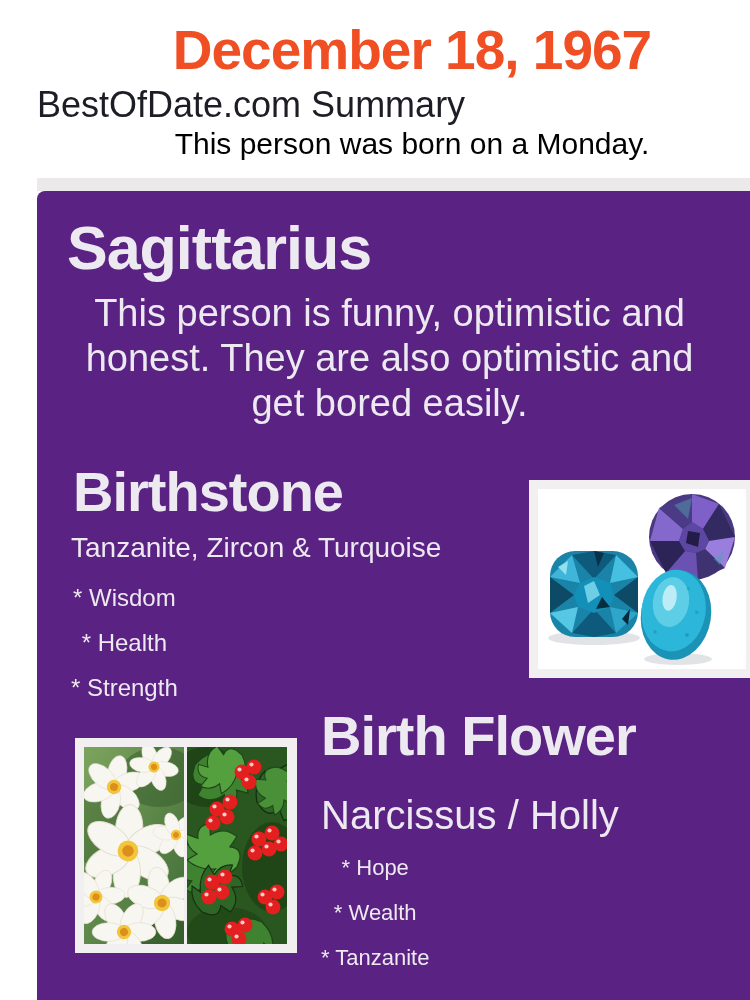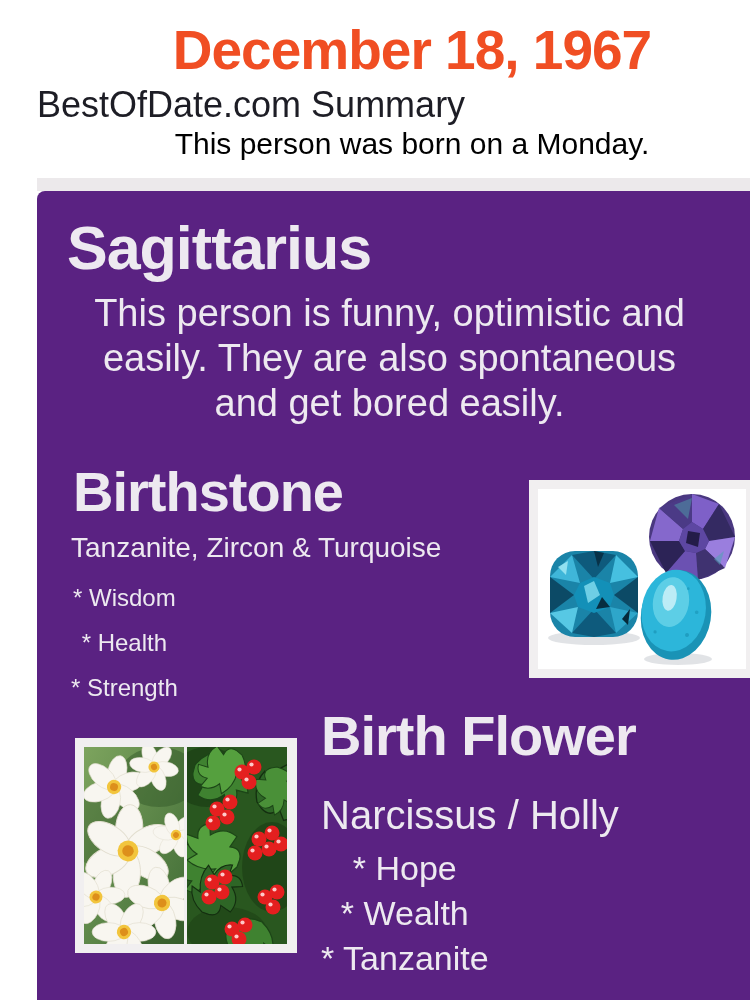--- a/index.html
+++ b/index.html
@@ -59,21 +59,21 @@
   .trait-line{height:45px;line-height:34px;}
 
   .bf-title{
     position:absolute;top:512px;left:284px;
     font-size:56px;font-weight:bold;letter-spacing:-1px;
   }
   .bf-flowers{
     position:absolute;top:602px;left:284px;
     font-size:40px;
   }
-  .bf-traits{position:absolute;top:660px;left:284px;font-size:34px;}
+  .bf-traits{position:absolute;top:660px;left:284px;font-size:22px;}
 
   
   .gem-frame{
     position:absolute;top:289px;left:492px;width:208px;height:180px;
     background:#f1eff0;padding:9px;
   }
   .gem-inner{width:208px;height:180px;background:#ffffff;}
   .flower-frame{
     position:absolute;top:547px;left:38px;width:204px;height:197px;
     background:#f1eff0;padding:9px;
@@ -88,21 +88,21 @@
 <div class="page">
 
   <div class="hdr-date" style="color:#f04e23">December 18, 1967</div>
   <div class="hdr-sub" style="color:#1d1d25">BestOfDate.com Summary</div>
   <div class="hdr-born" style="color:#000000">This person was born on a Monday.</div>
   <div class="gray-bar"></div>
 
   <div class="card">
 
     <div class="zodiac-title">Sagittarius</div>
-    <div class="zodiac-desc">This person is funny, optimistic and easily. They are also spontaneous and get bored easily.</div>
+    <div class="zodiac-desc">This person is funny, optimistic and honest. They are also optimistic and get bored easily.</div>
 
     <div class="bs-title">Birthstone</div>
     <div class="bs-stones">Tanzanite, Zircon &amp; Turquoise</div>
     <div class="bs-traits">
       <div class="trait-line">* Wisdom</div>
       <div class="trait-line">* Health</div>
       <div class="trait-line">* Strength</div>
     </div>
 
     <div class="gem-frame">

